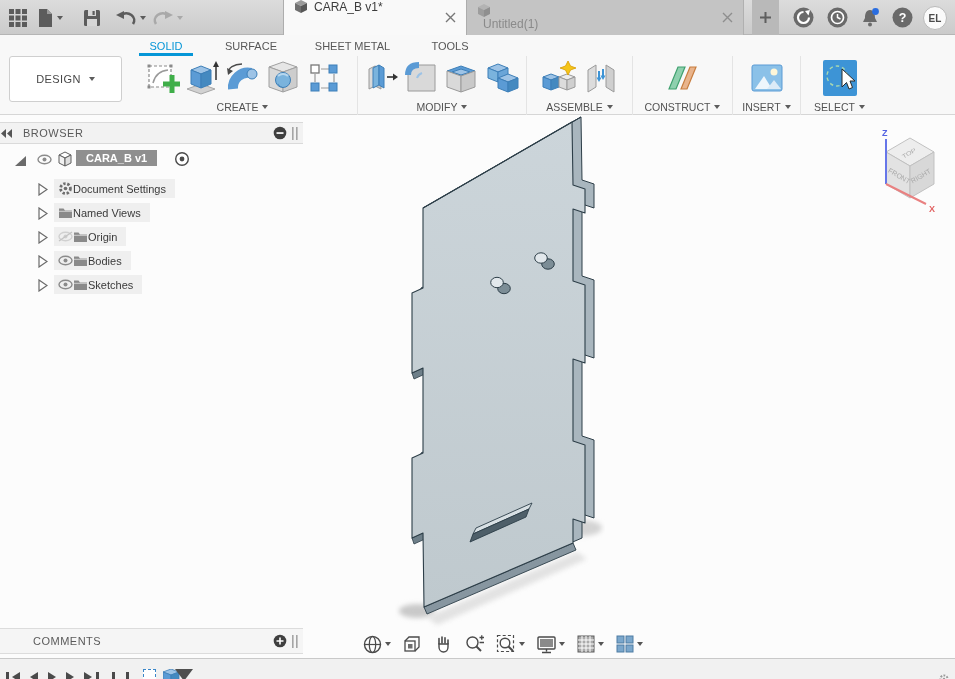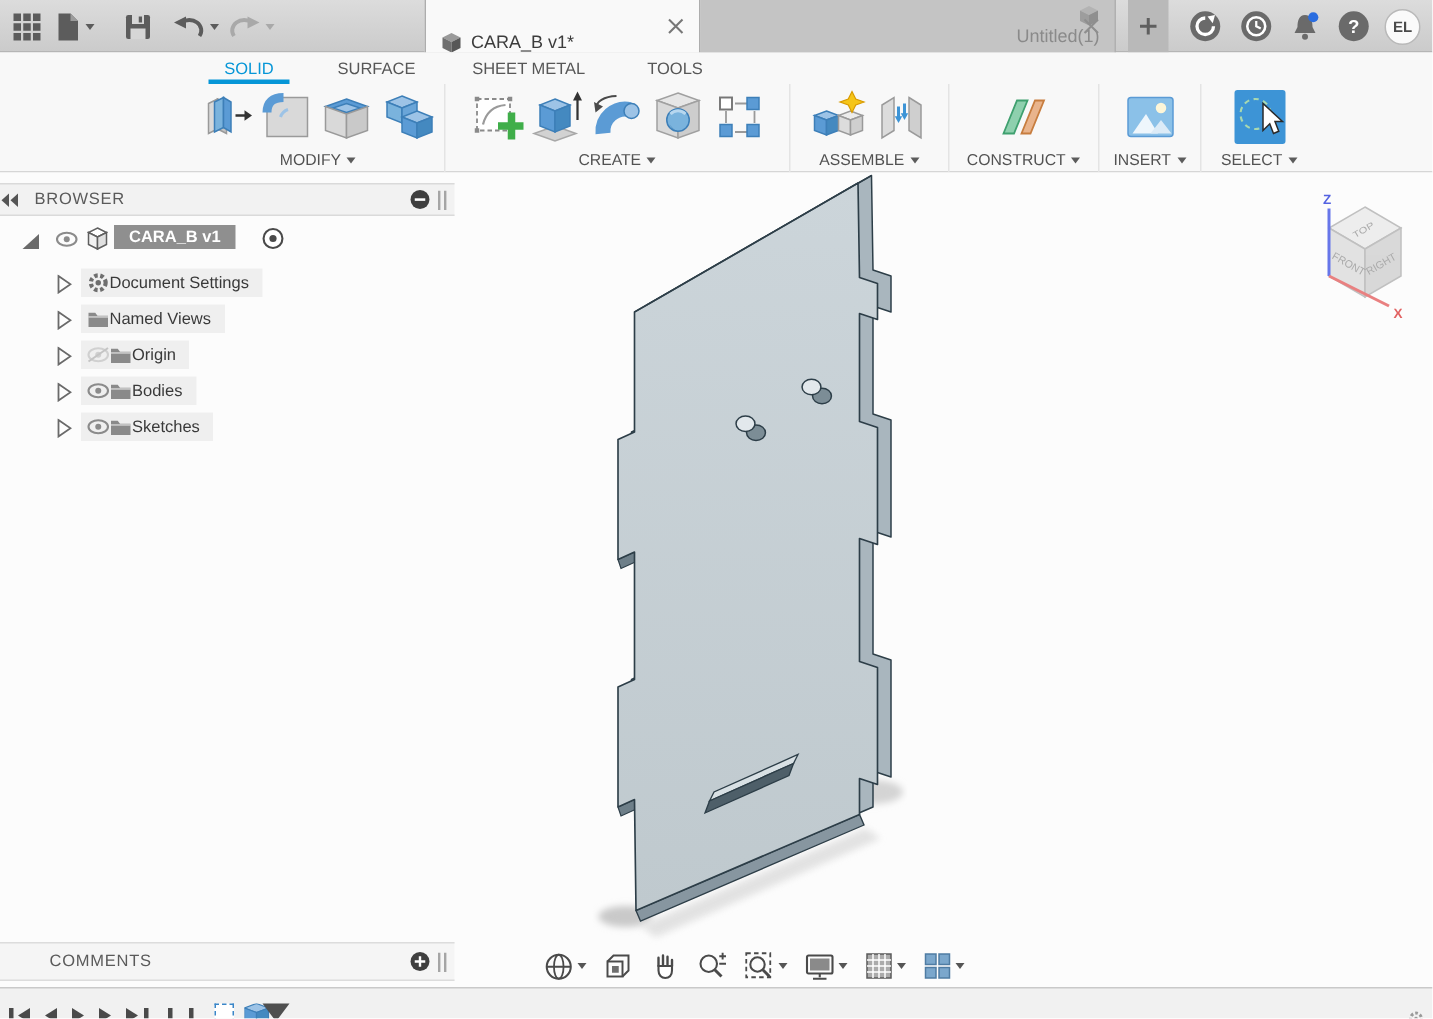--- a/index.html
+++ b/index.html
@@ -5,21 +5,21 @@
   * { margin:0; padding:0; box-sizing:border-box; }
   html,body { width:955px; height:679px; overflow:hidden; font-family:"Liberation Sans", sans-serif; background:#fff; }
   .abs { position:absolute; }
 
   
   .titlebar { position:relative; width:955px; height:35px; background:linear-gradient(#dcdcdc,#cbcbcb); border-bottom:1px solid #b5b5b5; }
   .tb-ic { position:absolute; top:0; height:35px; display:flex; align-items:center; cursor:pointer; }
   .caret-dn { width:0; height:0; border-left:3.5px solid transparent; border-right:3.5px solid transparent; border-top:4.5px solid #5c5c5c; margin-left:3px; }
   .caret-dis { border-top-color:#a9a9a9; }
   .doc-tabs { position:absolute; left:283px; top:0; height:35px; display:flex; }
-  .doc-tab { height:35px; display:flex; align-items:flex-end; padding:0 10px; font-size:12px; position:relative; cursor:pointer; }
+  .doc-tab { height:35px; display:flex; align-items:flex-start; padding:0 10px; font-size:12px; position:relative; cursor:pointer; }
   .doc-tab.active { width:184px; background:#f9f9f9; color:#3c3c3c; border-left:1px solid #adadad; border-right:1px solid #adadad; }
   .doc-tab.inactive { width:277px; background:#c4c4c4; color:#8a8a8a; justify-content:center; border-right:1px solid #b0b0b0;flex-direction:column; }
   .doc-tab .tablabel { margin-left:6px; white-space:nowrap; }
   .tab-close { position:absolute; right:10px; top:12px; width:11px; height:11px; }
   .newtab { position:absolute; left:752px; top:0; width:27px; height:35px; background:#b9b9b9; display:flex; align-items:center; justify-content:center; cursor:pointer; }
   .avatar { position:absolute; left:923px; top:6px; width:24px; height:24px; border-radius:50%; background:#fafafa; border:1px solid #b9b9b9; font-size:10px; font-weight:bold; color:#4a4a4a; display:flex; align-items:center; justify-content:center; cursor:pointer; }
 
   
   .ribbon { position:relative; width:955px; height:80px; background:#f8f8f8; border-bottom:1px solid #d6d6d6; }
   .design-box { position:absolute; left:9px; top:21px; width:113px; height:46px; background:#fff; border:1px solid #cfcfcf; border-radius:3px; display:flex; align-items:center; justify-content:center; gap:5px; font-size:11px; letter-spacing:.4px; color:#474747; cursor:pointer; }
@@ -168,30 +168,90 @@
   <span class="tb-ic" style="left:892px">
     <svg width="21" height="21" viewBox="0 0 21 21">
         <circle cx="10.5" cy="10.5" r="10" fill="#6a6a6a"></circle>
         <text x="10.5" y="15" text-anchor="middle" font-size="12.5" font-weight="bold" fill="#ffffff" font-family="Liberation Sans, sans-serif">?</text>
       </svg>
   </span>
   <span class="avatar">EL</span>
 </div>
 
 <div class="ribbon">
+  <div class="design-box">
+    <span>DESIGN</span>
+    <span class="caret-dn"></span>
+  </div>
 
   <div class="ribbon-tabs">
     <span class="rtab active" style="width:72px">SOLID</span>
     <span class="rtab" style="width:98px">SURFACE</span>
     <span class="rtab" style="width:105px">SHEET METAL</span>
     <span class="rtab" style="width:90px">TOOLS</span>
   </div>
   <div class="rtab-underline"></div>
 
   <div class="groups">
+
+    <div class="group" style="width:230px">
+      <div class="g-icons">
+        <span class="g-icon">
+          <svg width="34" height="36" viewBox="0 0 34 36">
+              <rect x="3" y="6" width="22" height="21" fill="#fff" stroke="#8a8a8a" stroke-width="1.2" stroke-dasharray="3 2"></rect>
+              <rect x="1.5" y="4.5" width="3" height="3" fill="#8a8a8a"></rect>
+              <rect x="23.5" y="4.5" width="3" height="3" fill="#8a8a8a"></rect>
+              <rect x="1.5" y="25.5" width="3" height="3" fill="#8a8a8a"></rect>
+              <path d="M7,23 Q10,11 22,10" fill="none" stroke="#9a9a9a" stroke-width="1.5"></path>
+              <path d="M26,15 V33 M17,24 H35" stroke="#3fae49" stroke-width="5"></path>
+            </svg>
+        </span>
+        <span class="g-icon">
+          <svg width="36" height="36" viewBox="0 0 36 36">
+              <polygon points="16,24 30,29 16,34 2,29" fill="#d2d2d2" stroke="#a8a8a8"></polygon>
+              <polygon points="16,6 26,10 16,14 6,10" fill="#9dc3e6" stroke="#3d7fb8"></polygon>
+              <polygon points="6,10 16,14 16,28 6,24" fill="#5b9bd5" stroke="#3d7fb8"></polygon>
+              <polygon points="16,14 26,10 26,24 16,28" fill="#4489c0" stroke="#3d7fb8"></polygon>
+              <path d="M31,20 V5" stroke="#333" stroke-width="1.5"></path>
+              <polygon points="31,1 28,7 34,7" fill="#333"></polygon>
+            </svg>
+        </span>
+        <span class="g-icon">
+          <svg width="36" height="36" viewBox="0 0 36 36">
+              <path d="M7,29 A15,15 0 0 1 25,13" fill="none" stroke="#5b9bd5" stroke-width="10"></path>
+              <ellipse cx="26" cy="14" rx="5" ry="5" fill="#9dc3e6" stroke="#3d7fb8"></ellipse>
+              <path d="M3,12 A14,7 0 0 1 16,4" fill="none" stroke="#4a4a4a" stroke-width="1.4"></path>
+              <polygon points="2,15 1,8 7,11" fill="#4a4a4a"></polygon>
+            </svg>
+        </span>
+        <span class="g-icon">
+          <svg width="36" height="36" viewBox="0 0 36 36">
+              <polygon points="16,2 30,7 16,12 2,7" fill="#e6e6e6" stroke="#a0a0a0"></polygon>
+              <polygon points="2,7 16,12 16,32 2,27" fill="#d9d9d9" stroke="#a0a0a0"></polygon>
+              <polygon points="16,12 30,7 30,27 16,32" fill="#cdcdcd" stroke="#a0a0a0"></polygon>
+              <circle cx="16" cy="20" r="7.5" fill="#7ab3dd" stroke="#3d7fb8"></circle>
+              <path d="M10.5,23 A7.5,7.5 0 0 0 16,27.5 A10,10 0 0 1 10.5,23 Z" fill="#2d6da3"></path>
+              <path d="M11,16 A7,7 0 0 1 21,16" fill="none" stroke="#b7d7ef" stroke-width="2"></path>
+            </svg>
+        </span>
+        <span class="g-icon">
+          <svg width="32" height="32" viewBox="0 0 32 32">
+              <path d="M13,7 H21 M7,12 V20 M13,26 H21 M26,12 V20" stroke="#9a9a9a" stroke-width="1.2"></path>
+              <rect x="3" y="3" width="8" height="8" fill="#fff" stroke="#777" stroke-width="1.3"></rect>
+              <rect x="21" y="3" width="8" height="8" fill="#5b9bd5" stroke="#3d7fb8"></rect>
+              <rect x="3" y="21" width="8" height="8" fill="#5b9bd5" stroke="#3d7fb8"></rect>
+              <rect x="21" y="21" width="8" height="8" fill="#5b9bd5" stroke="#3d7fb8"></rect>
+            </svg>
+        </span>
+      </div>
+      <div class="g-label">
+          <span>CREATE</span>
+          <span class="g-caret"></span>
+        </div>
+    </div>
 
     <div class="group" style="width:169px">
       <div class="g-icons">
         <span class="g-icon">
           <svg width="34" height="36" viewBox="0 0 34 36">
               <polygon points="4,9 10,6 10,26 4,29" fill="#d9d9d9" stroke="#9a9a9a"></polygon>
               <polygon points="10,6 16,9 16,29 10,26" fill="#c3c3c3" stroke="#9a9a9a"></polygon>
               <polygon points="8,8 14,5 14,25 8,28" fill="#7ab3dd" stroke="#3d7fb8"></polygon>
               <polygon points="14,5 19,8 19,28 14,25" fill="#5b9bd5" stroke="#3d7fb8"></polygon>
               <path d="M22,17 H30" stroke="#333" stroke-width="1.6"></path>
@@ -219,76 +279,20 @@
               <polygon points="2,8 12,12 12,22 2,18" fill="#7ab3dd" stroke="#3d7fb8"></polygon>
               <polygon points="12,12 22,8 22,18 12,22" fill="#6aa5d8" stroke="#3d7fb8"></polygon>
               <polygon points="22,14 32,18 22,22 12,18" fill="#9dc3e6" stroke="#3d7fb8"></polygon>
               <polygon points="12,18 22,22 22,32 12,28" fill="#5b9bd5" stroke="#3d7fb8"></polygon>
               <polygon points="22,22 32,18 32,28 22,32" fill="#4489c0" stroke="#3d7fb8"></polygon>
             </svg>
         </span>
       </div>
       <div class="g-label">
           <span>MODIFY</span>
-          <span class="g-caret"></span>
-        </div>
-    </div>
-
-    <div class="group" style="width:230px">
-      <div class="g-icons">
-        <span class="g-icon">
-          <svg width="34" height="36" viewBox="0 0 34 36">
-              <rect x="3" y="6" width="22" height="21" fill="#fff" stroke="#8a8a8a" stroke-width="1.2" stroke-dasharray="3 2"></rect>
-              <rect x="1.5" y="4.5" width="3" height="3" fill="#8a8a8a"></rect>
-              <rect x="23.5" y="4.5" width="3" height="3" fill="#8a8a8a"></rect>
-              <rect x="1.5" y="25.5" width="3" height="3" fill="#8a8a8a"></rect>
-              <path d="M7,23 Q10,11 22,10" fill="none" stroke="#9a9a9a" stroke-width="1.5"></path>
-              <path d="M26,15 V33 M17,24 H35" stroke="#3fae49" stroke-width="5"></path>
-            </svg>
-        </span>
-        <span class="g-icon">
-          <svg width="36" height="36" viewBox="0 0 36 36">
-              <polygon points="16,24 30,29 16,34 2,29" fill="#d2d2d2" stroke="#a8a8a8"></polygon>
-              <polygon points="16,6 26,10 16,14 6,10" fill="#9dc3e6" stroke="#3d7fb8"></polygon>
-              <polygon points="6,10 16,14 16,28 6,24" fill="#5b9bd5" stroke="#3d7fb8"></polygon>
-              <polygon points="16,14 26,10 26,24 16,28" fill="#4489c0" stroke="#3d7fb8"></polygon>
-              <path d="M31,20 V5" stroke="#333" stroke-width="1.5"></path>
-              <polygon points="31,1 28,7 34,7" fill="#333"></polygon>
-            </svg>
-        </span>
-        <span class="g-icon">
-          <svg width="36" height="36" viewBox="0 0 36 36">
-              <path d="M7,29 A15,15 0 0 1 25,13" fill="none" stroke="#5b9bd5" stroke-width="10"></path>
-              <ellipse cx="26" cy="14" rx="5" ry="5" fill="#9dc3e6" stroke="#3d7fb8"></ellipse>
-              <path d="M3,12 A14,7 0 0 1 16,4" fill="none" stroke="#4a4a4a" stroke-width="1.4"></path>
-              <polygon points="2,15 1,8 7,11" fill="#4a4a4a"></polygon>
-            </svg>
-        </span>
-        <span class="g-icon">
-          <svg width="36" height="36" viewBox="0 0 36 36">
-              <polygon points="16,2 30,7 16,12 2,7" fill="#e6e6e6" stroke="#a0a0a0"></polygon>
-              <polygon points="2,7 16,12 16,32 2,27" fill="#d9d9d9" stroke="#a0a0a0"></polygon>
-              <polygon points="16,12 30,7 30,27 16,32" fill="#cdcdcd" stroke="#a0a0a0"></polygon>
-              <circle cx="16" cy="20" r="7.5" fill="#7ab3dd" stroke="#3d7fb8"></circle>
-              <path d="M10.5,23 A7.5,7.5 0 0 0 16,27.5 A10,10 0 0 1 10.5,23 Z" fill="#2d6da3"></path>
-              <path d="M11,16 A7,7 0 0 1 21,16" fill="none" stroke="#b7d7ef" stroke-width="2"></path>
-            </svg>
-        </span>
-        <span class="g-icon">
-          <svg width="32" height="32" viewBox="0 0 32 32">
-              <path d="M13,7 H21 M7,12 V20 M13,26 H21 M26,12 V20" stroke="#9a9a9a" stroke-width="1.2"></path>
-              <rect x="3" y="3" width="8" height="8" fill="#fff" stroke="#777" stroke-width="1.3"></rect>
-              <rect x="21" y="3" width="8" height="8" fill="#5b9bd5" stroke="#3d7fb8"></rect>
-              <rect x="3" y="21" width="8" height="8" fill="#5b9bd5" stroke="#3d7fb8"></rect>
-              <rect x="21" y="21" width="8" height="8" fill="#5b9bd5" stroke="#3d7fb8"></rect>
-            </svg>
-        </span>
-      </div>
-      <div class="g-label">
-          <span>CREATE</span>
           <span class="g-caret"></span>
         </div>
     </div>
 
     <div class="group" style="width:106px">
       <div class="g-icons">
         <span class="g-icon">
           <svg width="38" height="36" viewBox="0 0 38 36">
               <polygon points="10,14 18,17 10,20 2,17" fill="#9dc3e6" stroke="#3d7fb8"></polygon>
               <polygon points="2,17 10,20 10,30 2,27" fill="#5b9bd5" stroke="#3d7fb8"></polygon>

